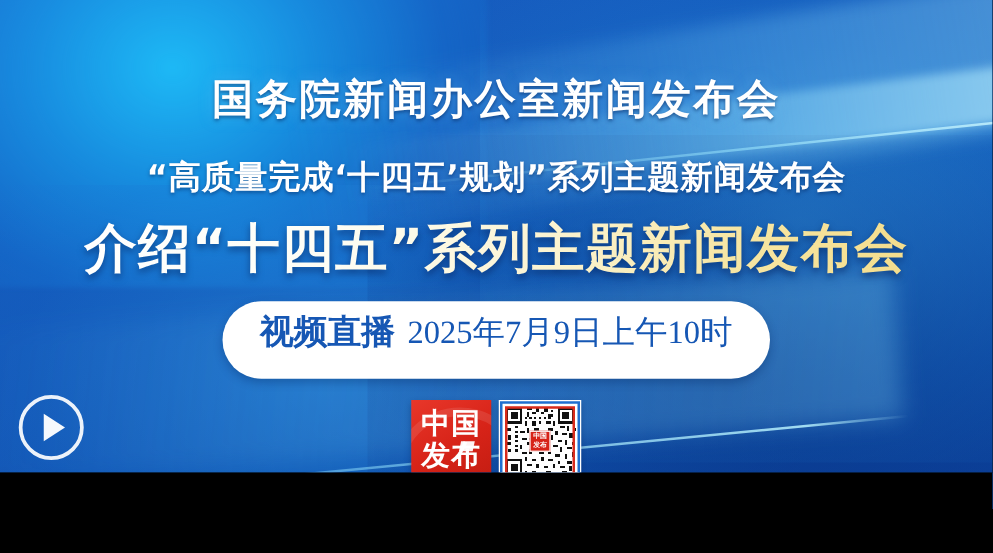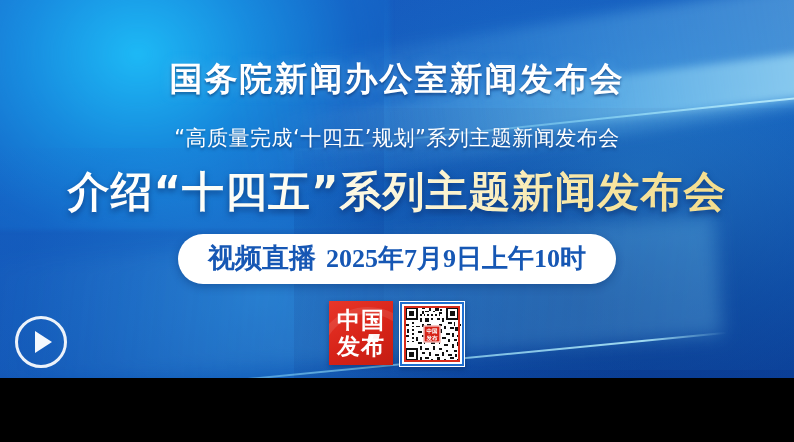--- a/index.html
+++ b/index.html
@@ -133,22 +133,22 @@
     letter-spacing: 2px;
     color: #ffffff;
     text-shadow:
       0 2px 3px rgba(3,35,90,0.55),
       0 0 12px rgba(120,200,255,0.35);
     white-space: nowrap;
   }
 
   .sub-title {
     margin-top: 22px;
-    font-size: 21px;
-    font-weight: 400;
+    font-size: 26px;
+    font-weight: 700;
     letter-spacing: 0.5px;
     color: #ffffff;
     text-shadow: 0 2px 3px rgba(3,35,90,0.5);
     white-space: nowrap;
   }
 
   .headline {
     margin-top: 12px;
     font-size: 42px;
     font-weight: 800;
@@ -164,35 +164,35 @@
     background-clip: text;
     color: transparent;
     -webkit-text-fill-color: transparent;
     filter: drop-shadow(0 3px 3px rgba(3,30,85,0.55));
   }
 
   .date-pill {
     margin-top: 14px;
     background: #ffffff;
     border-radius: 999px;
-    padding: 6px 30px 8px;
+    padding: 6px 30px 20px;
     box-shadow: 0 3px 8px rgba(4,34,90,0.33);
     display: flex;
     align-items: baseline;
     gap: 10px;
     white-space: nowrap;
   }
   .date-pill .dp-label {
     font-size: 27px;
     font-weight: 700;
     color: #1657b4;
   }
   .date-pill .dp-value {
     font-size: 26px;
-    font-weight: 700;
+    font-weight: 400;
     color: #1657b4;
     font-family: "Liberation Serif", "DejaVu Serif", serif;
   }
 
   
   .qr-block {
     margin-top: 17px;
     display: flex;
     flex-direction: column;
   }

